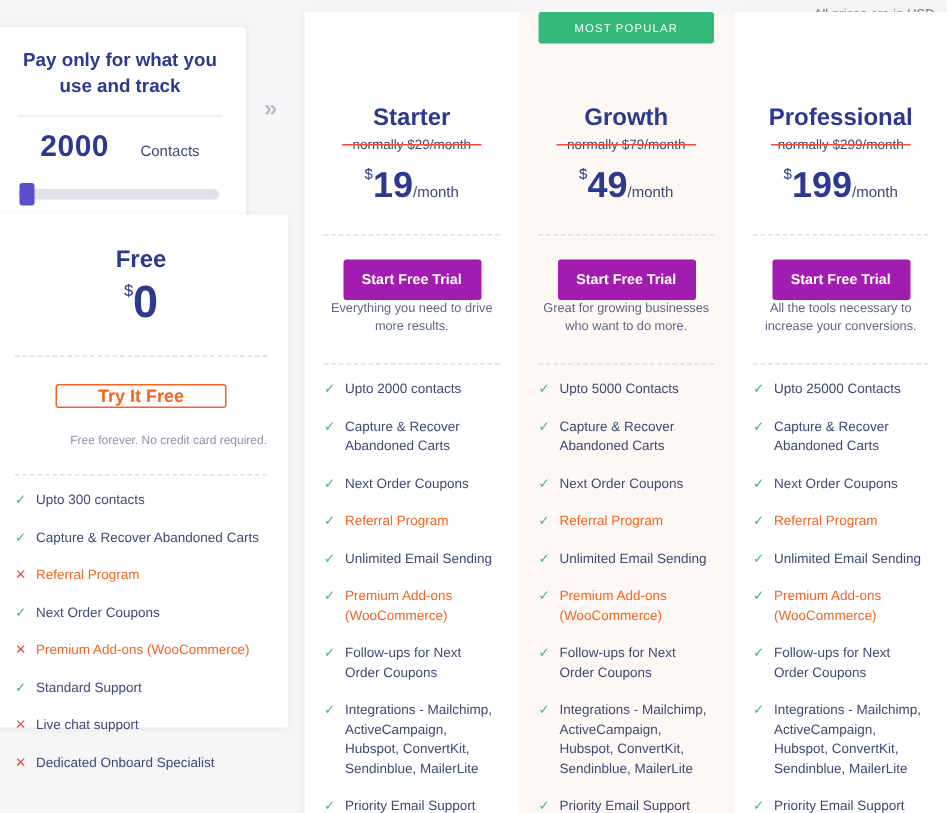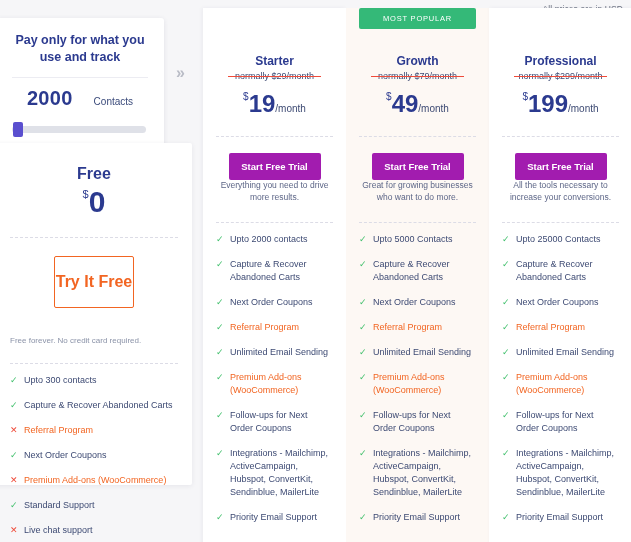--- a/index.html
+++ b/index.html
@@ -58,27 +58,27 @@
     height: 342px;
   }
   .plan-name {
     text-align: center; font-size: 16px; font-weight: bold; color: #2b3a8f;
   }
   .free-price { text-align: center; margin-top: 2px; }
   .free-price .dollar { font-size: 11px; color: #2b3a8f; vertical-align: 14px; }
   .free-price .num { font-size: 30px; color: #2b3a8f; font-weight: bold; }
   .dashed { border-top: 1px dashed #dcdce6; margin: 18px 0 0 0; }
   .btn-outline {
-    display: block; margin: 18px auto 0 auto; width: 80px; padding: 16px 0;
+    display: block; margin: 18px auto 0 auto; width: 114px; padding: 0 0;
     border: 1.5px solid #f26522; color: #f26522; background: #fff;
-    font-size: 16px; font-weight: bold; text-align: center; border-radius: 2px;
+    font-size: 12px; font-weight: bold; text-align: center; border-radius: 2px;
     cursor: pointer;
   }
   .sub-note {
-    text-align: left; font-size: 8px; color: #8b93a8; margin-top: 28px;
+    text-align: right; font-size: 8px; color: #8b93a8; margin-top: 17px;
   }
 
   
   .feat-list { margin-top: 10px; }
   .feat {
     display: flex; align-items: flex-start; gap: 6px;
     font-size: 9px; color: #3d4a73; line-height: 1.45; margin-bottom: 12px;
   }
   .feat .mark { flex: 0 0 auto; font-size: 9px; line-height: 1.35; width: 8px; }
   .feat.yes .mark { color: #3fbf6b; }
@@ -94,21 +94,21 @@
   }
   .pcard.starter { box-shadow: -1px 0 4px rgba(40,40,80,.06); }
   .pcard.growth { background: #fdf8f4; }
   .pcard.pro { box-shadow: 1px 0 4px rgba(40,40,80,.06); }
   .pcard .spacer-badge { height: 22px; }
   .badge {
     position: absolute; left: 13px; right: 13px; top: 0;
     background: #34b978; color: #fff; font-size: 7.5px; font-weight: normal;
     letter-spacing: .8px; text-align: center; padding: 6px 0; border-radius: 2px;
   }
-  .pcard .plan-name { margin-top: 14px; font-size: 12px; }
+  .pcard .plan-name { margin-top: 30px; font-size: 16px; }
   .strike {
     text-align: center; margin-top: 3px; font-size: 9px; color: #3d4a73;
     position: relative; display: block;
   }
   .strike .line {
     position: absolute; left: 10%; right: 10%; top: 50%; height: 1px;
     background: #ef4b3a;
   }
   .price-row { text-align: center; margin-top: 9px; white-space: nowrap; }
   .price-row .dollar { font-size: 10px; color: #2b3a8f; vertical-align: 12px; }

